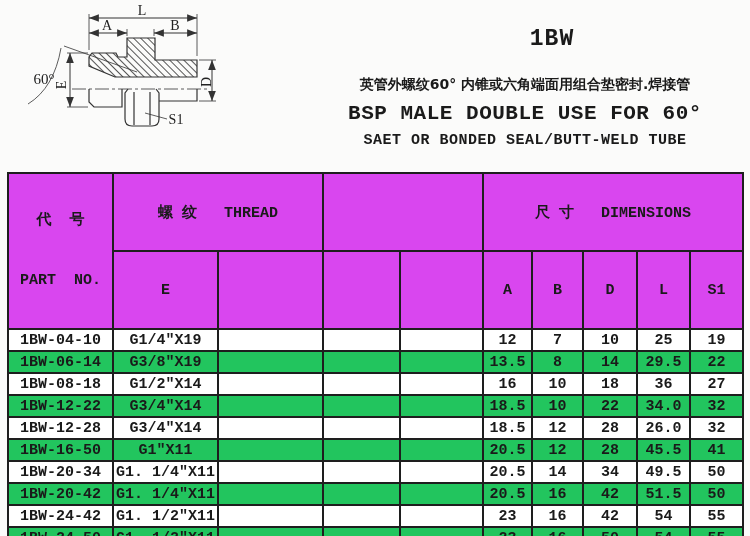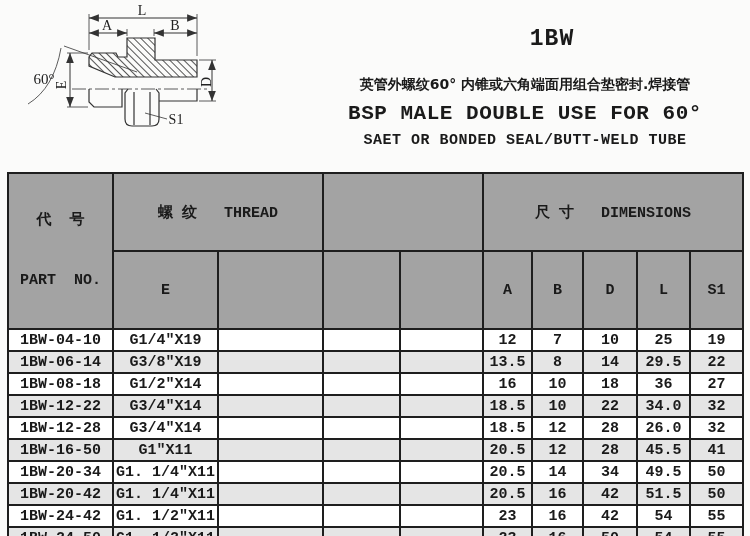--- a/index.html
+++ b/index.html
@@ -19,24 +19,24 @@
   table.parts {
     position:absolute; left:7px; top:172px; width:737px;
     border-collapse:collapse; table-layout:fixed;
     background:#ffffff; border:2px solid #1e1e1e;
   }
   .parts th, .parts td {
     border:2px solid #1e1e1e; text-align:center; vertical-align:middle;
     white-space:pre; overflow:hidden; padding:0;
     font-weight:bold; font-size:15px; color:#1a1a1a;
   }
-  .parts thead th { background:#a3a3a3; height:28px; }
+  .parts thead th { background:#d946ef; height:28px; }
   .parts thead th div { line-height:26px; }
   .parts tbody td { height:22px; }
-  .parts tbody tr.alt td { background:#e5e5e5; }
+  .parts tbody tr.alt td { background:#22c55e; }
 
   svg.drawing { position:absolute; left:0; top:0; }
 </style>
 </head>
 <body>
 
 <svg class="drawing" width="250" height="162" viewBox="0 0 250 162" aria-hidden="true">
   <defs>
     <pattern id="hatch" width="5" height="5" patternUnits="userSpaceOnUse" patternTransform="rotate(-45)">
       <line x1="2.5" y1="0" x2="2.5" y2="5" stroke="#555" stroke-width="1"></line>

